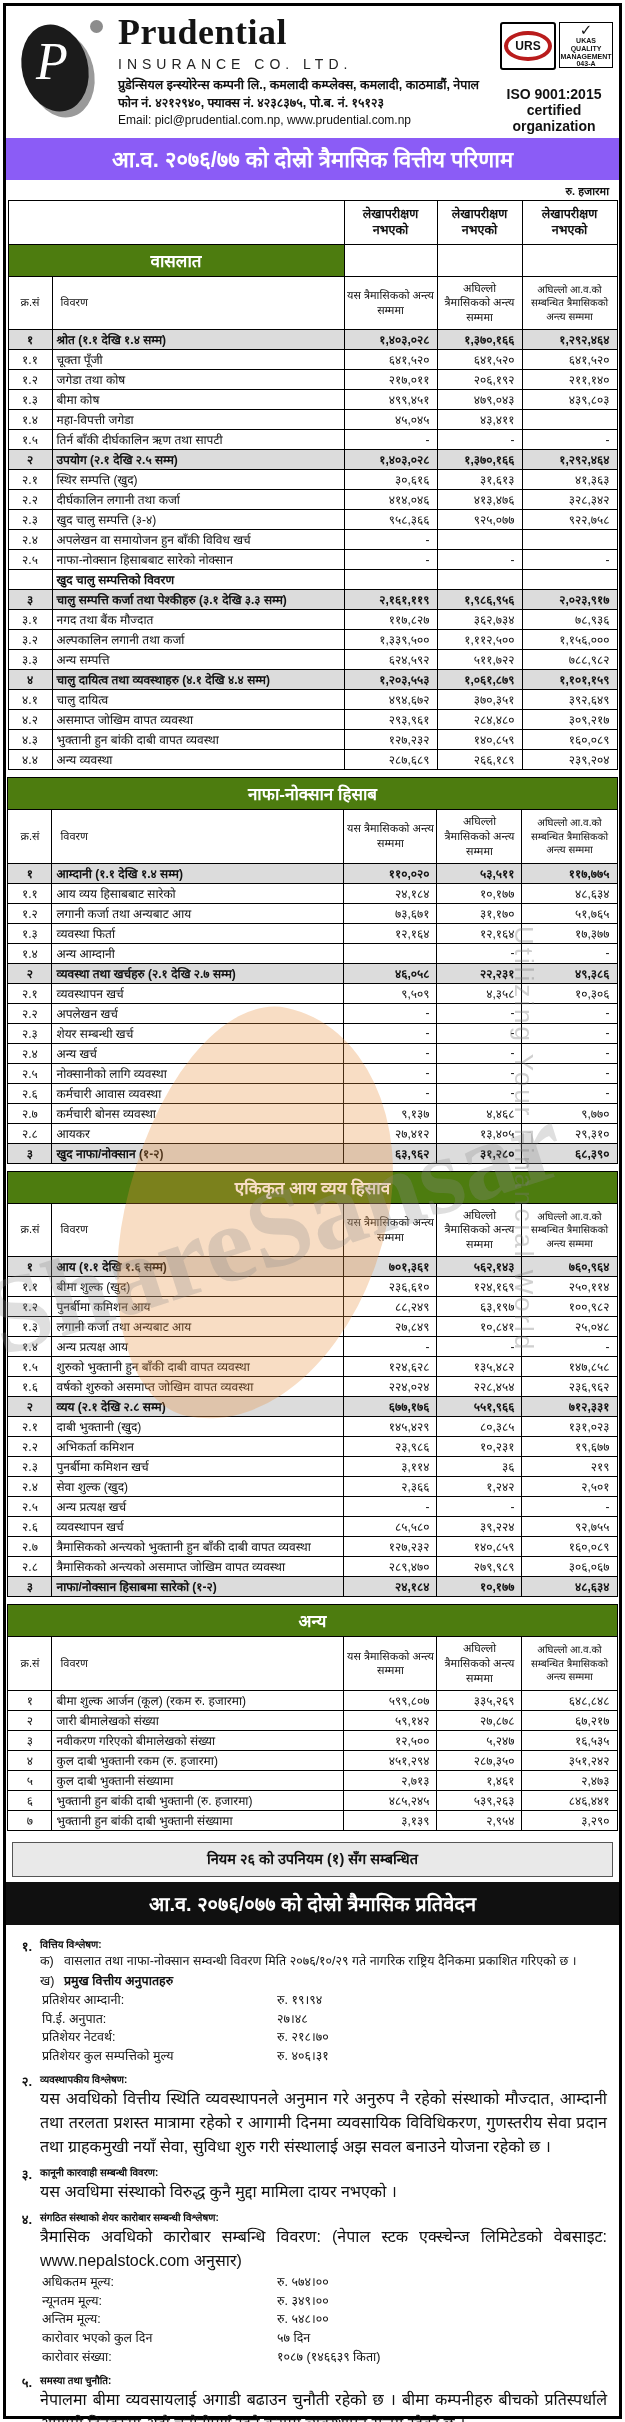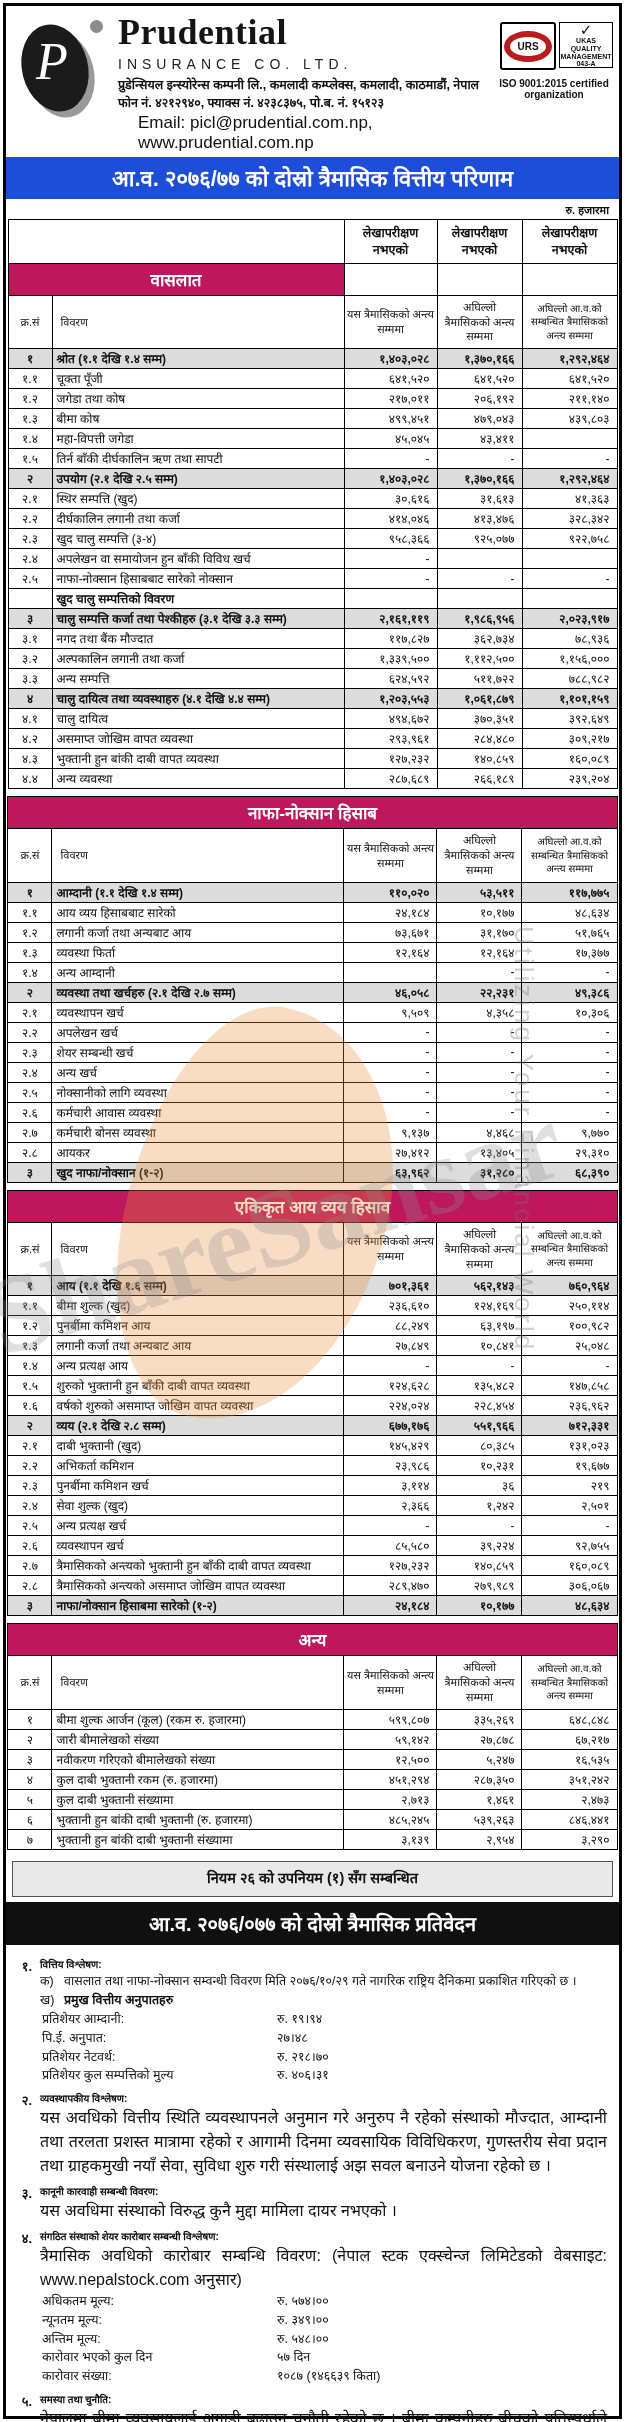--- a/index.html
+++ b/index.html
@@ -10,37 +10,37 @@
   .header{display:flex;align-items:flex-start;padding:8px 6px 4px 10px;}
   .logo{width:98px;height:112px;position:relative;flex:0 0 auto;}
   .logo .shadow{position:absolute;left:12px;top:16px;width:66px;height:88px;background:#9a9a9a;border-radius:50%;transform:rotate(-14deg);}
   .logo .disc{position:absolute;left:6px;top:10px;width:66px;height:88px;background:#1b1b1b;border-radius:50%;transform:rotate(-14deg);}
   .logo .pletter{position:absolute;left:20px;top:22px;color:#fff;font-family:"Liberation Serif","DejaVu Serif",serif;font-style:italic;font-size:52px;line-height:1;}
   .logo .dot{position:absolute;left:74px;top:6px;width:13px;height:13px;background:#8c8c8c;border-radius:50%;}
   .brand-block{flex:1 1 auto;padding-left:4px;}
   .brand{font-family:"Liberation Serif","DejaVu Serif",serif;font-weight:bold;font-size:36px;line-height:1;letter-spacing:.5px;color:#141414;}
   .brand-sub{font-size:14px;letter-spacing:5px;color:#222;margin-top:6px;}
   .addr{font-size:12.5px;font-weight:bold;margin-top:4px;line-height:1.45;}
-  .email{font-size:17px;margin-top:1px;margin-left:20px;}
+  .email{font-size:12px;margin-top:1px;}
   .cert-block{flex:0 0 auto;width:118px;text-align:center;padding-top:8px;}
   .cert-logos{display:flex;justify-content:flex-end;gap:3px;}
   .urs-box{border:2px solid #000;border-radius:3px;width:52px;height:44px;display:flex;align-items:center;justify-content:center;}
-  .urs-oval{border:6px solid #b91c1c;border-radius:50%;padding:4px 7px;font-weight:bold;font-size:10px;}
+  .urs-oval{border:4px solid #b91c1c;border-radius:50%;padding:4px 7px;font-weight:bold;font-size:12px;}
   .ukas-box{border:1px solid #000;width:52px;height:44px;display:flex;flex-direction:column;align-items:center;justify-content:center;font-size:7px;font-weight:bold;line-height:1.1;}
   .ukas-check{font-size:15px;line-height:1;}
-  .iso-text{font-size:10px;font-weight:bold;margin-top:8px;}
+  .iso-text{font-size:14px;font-weight:bold;margin-top:16px;}
   
-  .title-bar{background:#1d4ed8;color:#fff;text-align:center;font-weight:bold;font-size:22px;padding:5px 0 7px;}
+  .title-bar{background:#8b5cf6;color:#fff;text-align:center;font-weight:bold;font-size:22px;padding:5px 0 7px;}
   .unit-label{text-align:right;font-size:11px;font-weight:bold;padding:3px 10px 2px;}
   
   .ftable{border-collapse:collapse;width:609px;margin:0 auto;table-layout:fixed;}
   .ftable td{border:1px solid #000;font-size:12px;padding:1px 4px;vertical-align:middle;overflow:hidden;}
   .c-sn{width:44px;}.c-desc{width:292px;}.c-n1{width:93px;}.c-n2{width:85px;}.c-n3{width:95px;}
   td.audit-cell{font-weight:bold;text-align:center;font-size:12.5px;line-height:1.3;padding:5px 2px;}
-  td.secbar-cell{background:#be185d;color:#fff;font-weight:bold;text-align:center;font-size:17px;padding:4px 2px;}
+  td.secbar-cell{background:#4d7c0f;color:#fff;font-weight:bold;text-align:center;font-size:17px;padding:4px 2px;}
   tr.hdr td{text-align:center;font-size:11px;line-height:1.35;padding:4px 2px;}
   tr.hdr td.small{font-size:10px;}
   td.sn{text-align:center;}
   td.num{text-align:right;padding-right:7px;}
   tr.h td{background:#dcdcdc;font-weight:bold;}
   tr.s td{font-weight:bold;}
   .tgap{height:7px;}
   
   .reg-box{background:#e9e9e9;border:1px solid #555;margin:4px 6px 0;text-align:center;font-weight:bold;font-size:14.5px;line-height:1.5;padding:6px 4px;}
   .report-bar{background:#101010;color:#fff;text-align:center;font-weight:bold;font-size:20px;padding:8px 0;margin-top:5px;}

